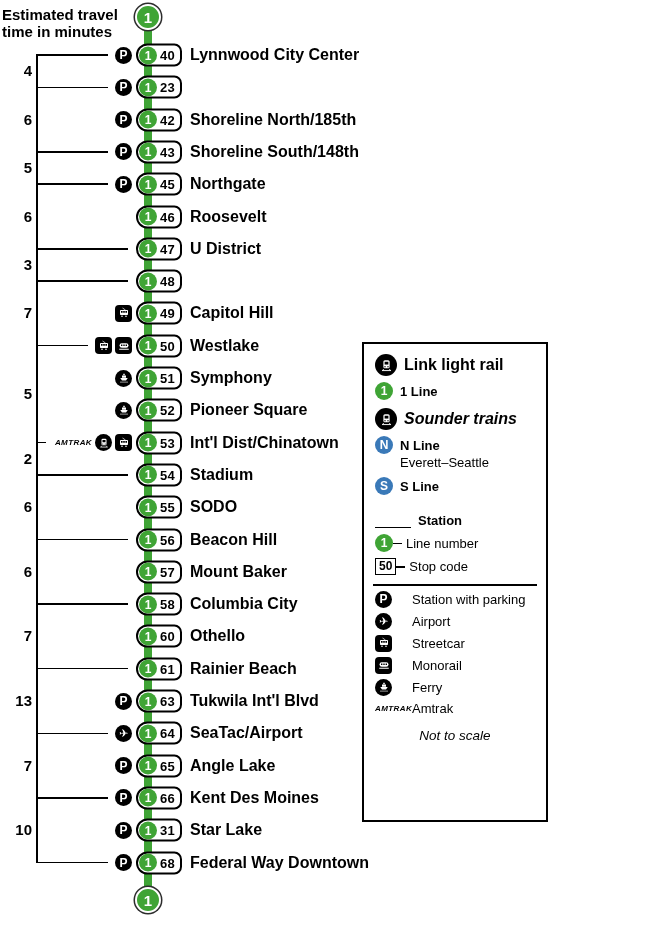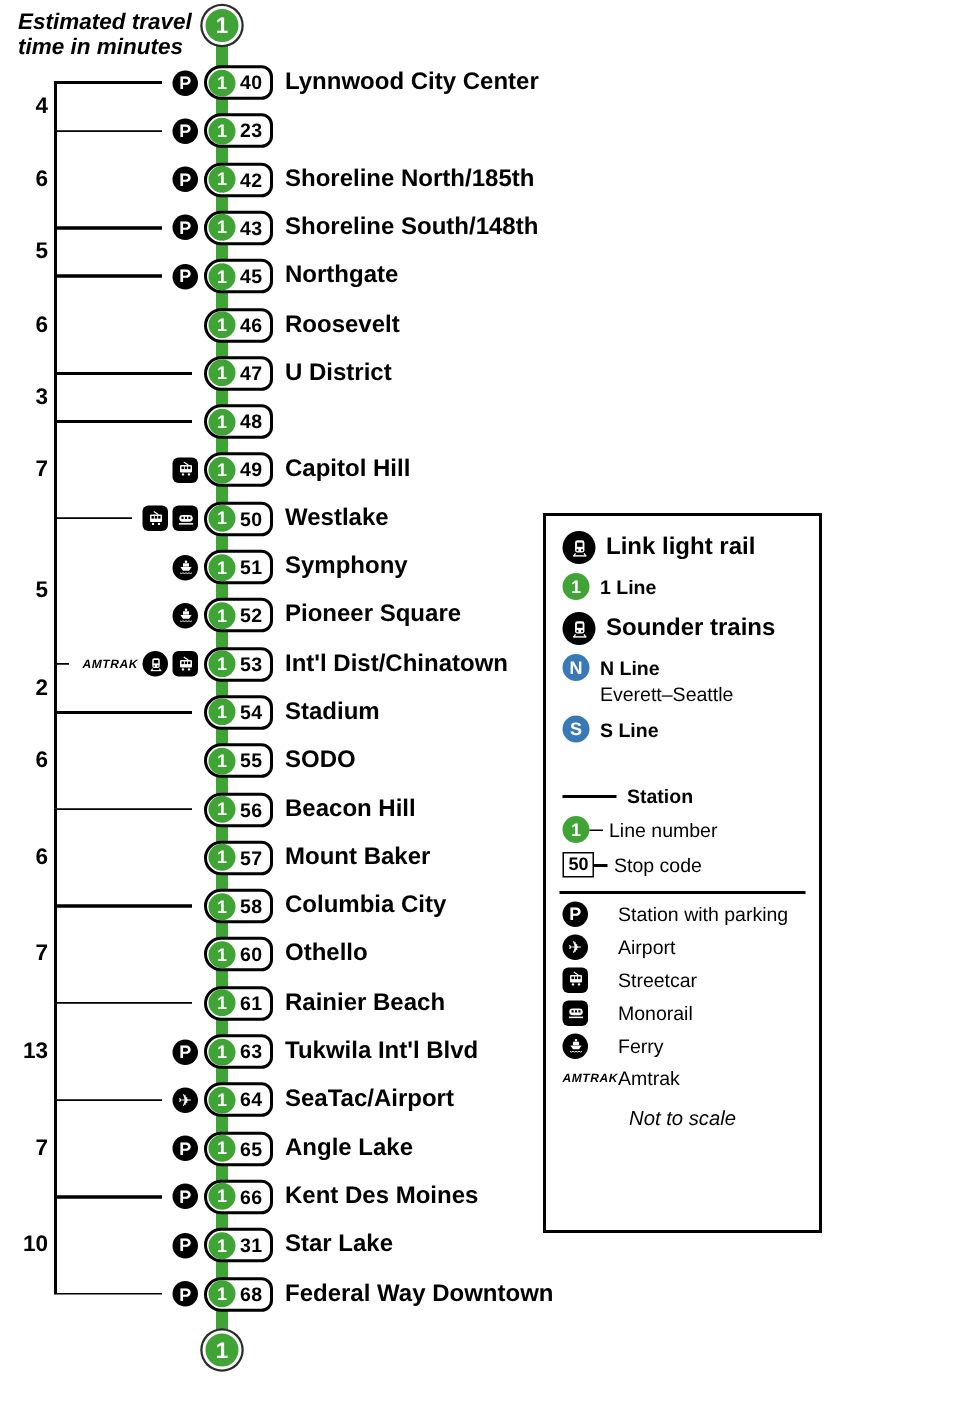--- a/index.html
+++ b/index.html
@@ -1,20 +1,20 @@
 <!DOCTYPE html>
 <html style="--green: #3FA435; --blue: #3A79B8;"><head>
 <meta charset="utf-8">
 <style>
   * { margin:0; padding:0; box-sizing:border-box; }
   html,body { background:#fff; font-family:"Liberation Sans", sans-serif; color:#000; }
   .canvas { position:relative; width:650px; height:946px; background:#fff; overflow:hidden; }
 
   
-  .map-title { position:absolute; left:12px; top:6px; width:128px; font-size:15px; font-weight:bold; line-height:1.15;font-style:italic; }
+  .map-title { position:absolute; left:2px; top:6px; width:128px; font-size:15px; font-weight:bold; line-height:1.15; }
 
   
   .trunk { position:absolute; left:144px; top:16px; width:8px; height:888px; background:var(--green,#3FA435); }
   .terminal { position:absolute; width:26px; height:26px; border-radius:50%; background:var(--green,#3FA435);
               color:#fff; font-weight:bold; font-size:15px; display:flex; align-items:center; justify-content:center;
               border:2px solid #fff; box-shadow:0 0 0 1.5px #2c2c2c; }
 
   
   .tt-line-v { position:absolute; left:36px; width:1.5px; background:#000; }
   .tt-line-h { position:absolute; height:1.5px; background:#000; left:36px; }
@@ -42,21 +42,21 @@
 
   
   .legend { position:absolute; left:362px; top:342px; width:186px; height:480px; background:#fff; border:2px solid #000; padding:10px 11px; }
   .lg-row { display:flex; align-items:center; gap:7px; }
   .lg-h1 { font-weight:bold; font-size:16px; white-space:nowrap; }
   .lg-b { font-weight:bold; font-size:13px; }
   .lg-t { font-size:13px; }
   .lg-desc { font-size:13px; line-height:1.25; margin:1px 0 2px 25px; width:138px; }
   .lg-trainbig { width:22px; height:22px; }
   .lg-trainbig svg { width:15px; height:15px; }
-  .mt6 { margin-top:6px; } .mt8 { margin-top:8px; } .mt10 { margin-top:28px; }
+  .mt6 { margin-top:6px; } .mt8 { margin-top:8px;font-style:italic; } .mt10 { margin-top:18px;align-items:flex-end; }
   .lg-partline { width:36px; height:1.5px; background:#000; flex:none; }
   .lg-dash { width:9px; height:1.5px; background:#000; flex:none; }
   .lg-codebox { border:1.5px solid #000; font-weight:bold; font-size:12px; padding:1px 3px; line-height:1.1; flex:none; }
   .lg-sample { display:flex; align-items:center; gap:0; margin-top:6px; }
   .lg-sample .lg-t { margin-left:4px; }
   .lg-divider { height:1.5px; background:#000; margin:9px -2px 2px -2px; }
   .lg-icon-row { display:flex; align-items:center; gap:7px; margin-top:5px; }
   .lg-icon-cell { width:30px; display:flex; justify-content:flex-start; align-items:center; flex:none; }
   .lg-note { font-style:italic; font-weight:normal; font-size:13.5px; text-align:center; margin-top:12px; }
 </style>

